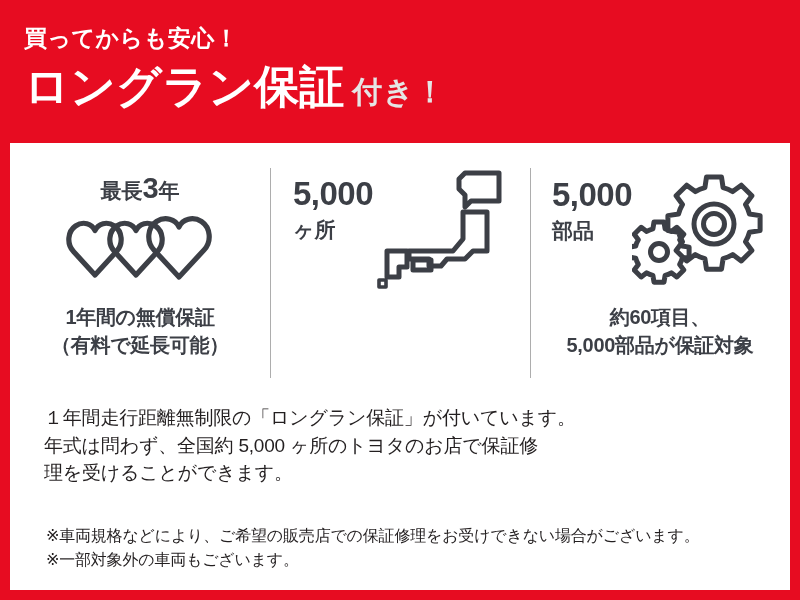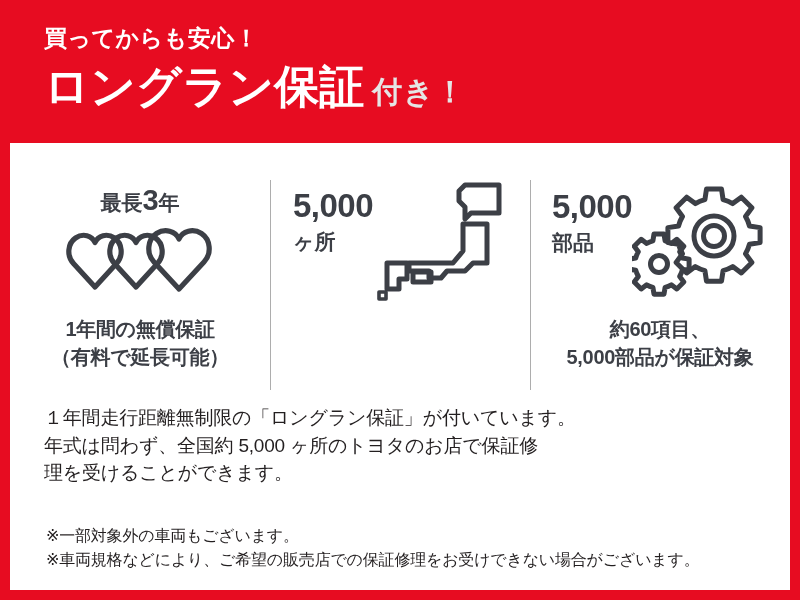--- a/index.html
+++ b/index.html
@@ -26,21 +26,21 @@
 
   
   .header-band {
     position: absolute;
     left: -10px;
     right: -10px;
     top: 0;
     height: 143px;
     background: #e70c21;
     box-sizing: border-box;
-    padding: 26px 0 0 44px;
+    padding: 26px 0 0 24px;
   }
   .header-kicker {
     color: #ffffff;
     font-size: 23px;
     font-weight: 700;
     line-height: 1.1;
     letter-spacing: 0.5px;
     white-space: nowrap;
   }
   .header-main {
@@ -64,21 +64,21 @@
     line-height: 1.05;
     margin-left: 8px;
     letter-spacing: 1px;
   }
 
   
   .features {
     position: absolute;
     left: 0;
     right: 0;
-    top: 164px;
+    top: 152px;
     height: 240px;
     display: flex;
     align-items: stretch;
   }
   .feature {
     flex: 1 1 0;
     position: relative;
     display: flex;
     flex-direction: column;
     align-items: center;
@@ -292,17 +292,17 @@
 
   </div>
 
   <div class="body-copy">
     <div class="line">１年間走行距離無制限の「ロングラン保証」が付いています。</div>
     <div class="line">年式は問わず、全国約 5,000 ヶ所のトヨタのお店で保証修</div>
     <div class="line">理を受けることができます。</div>
   </div>
 
   <div class="notes">
+    <div class="line">※車両規格などにより、ご希望の販売店での保証修理をお受けできない場合がございます。</div>
     <div class="line">※一部対象外の車両もございます。</div>
-    <div class="line">※車両規格などにより、ご希望の販売店での保証修理をお受けできない場合がございます。</div>
   </div>
 
 </div>
 
 </body></html>

